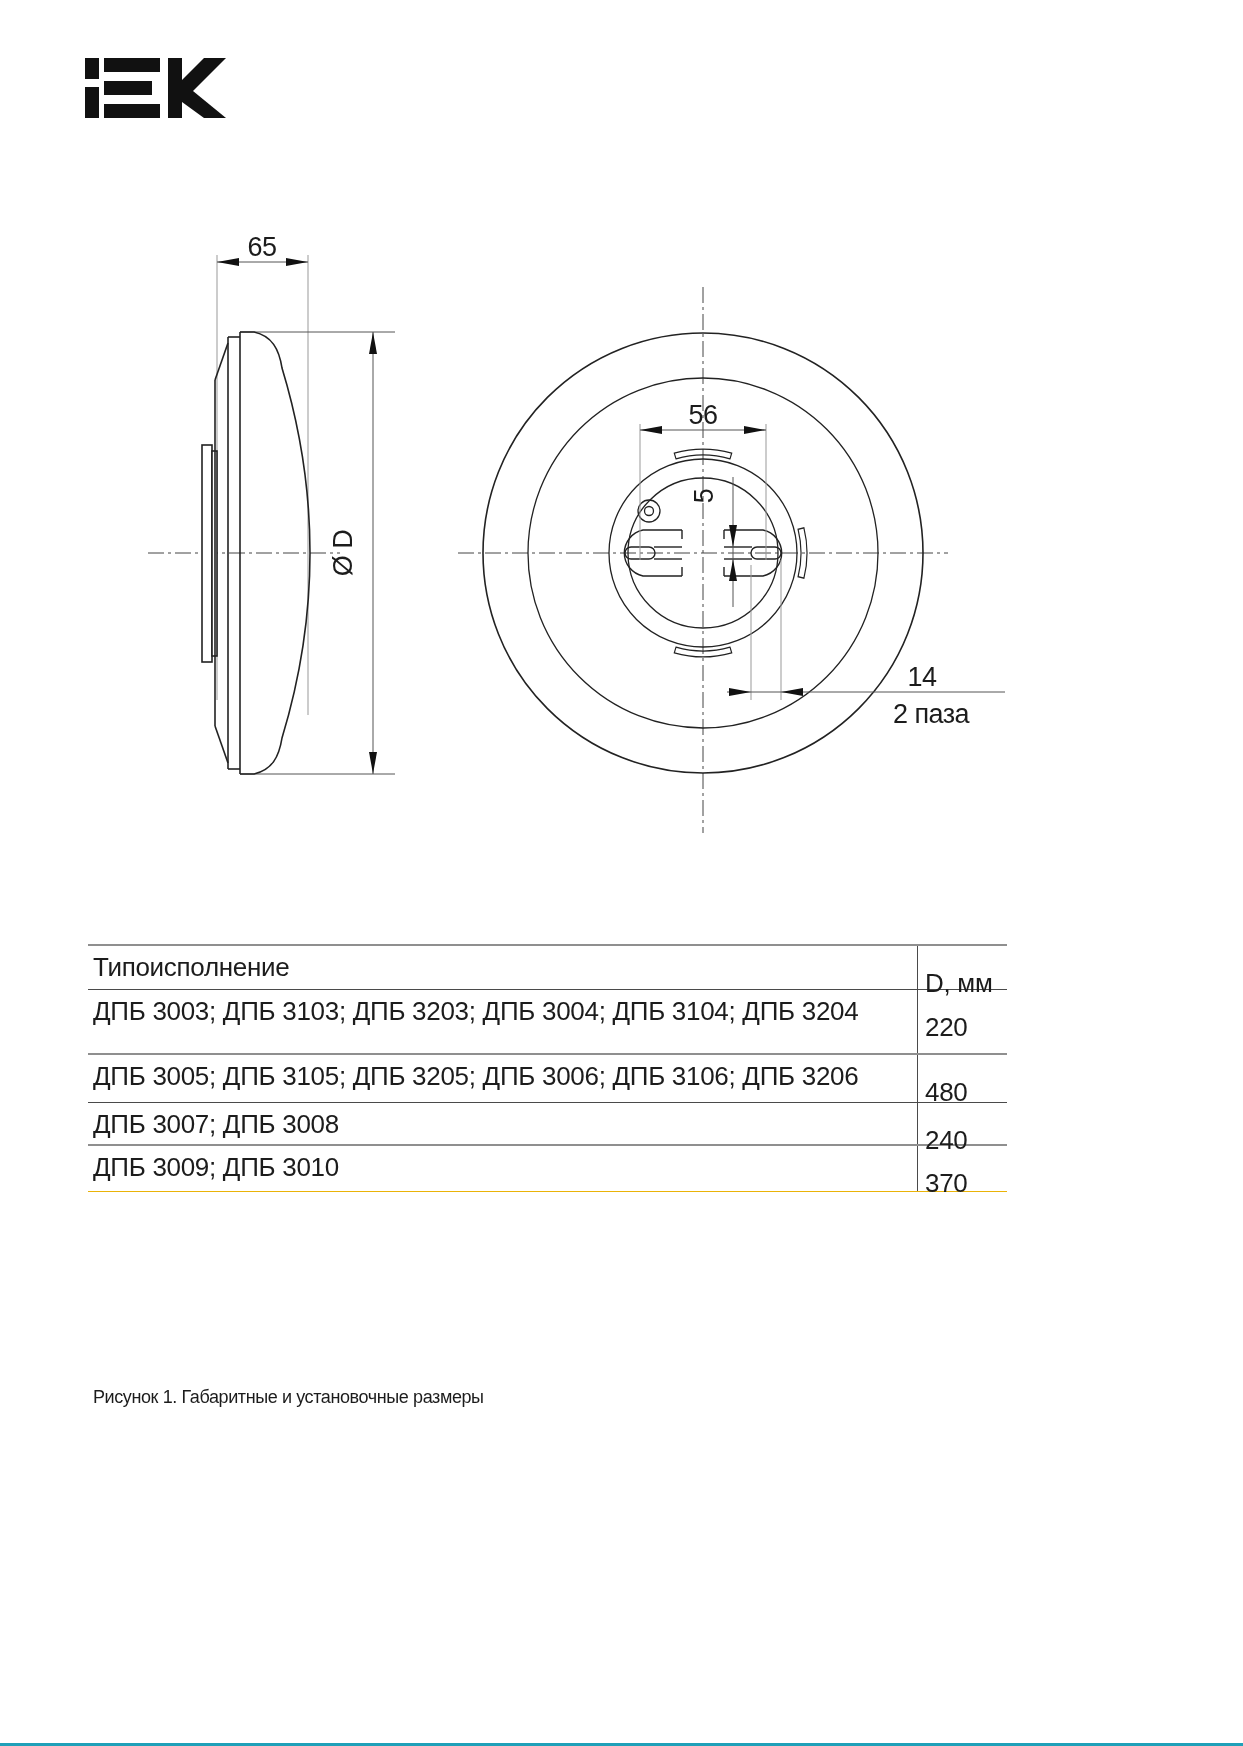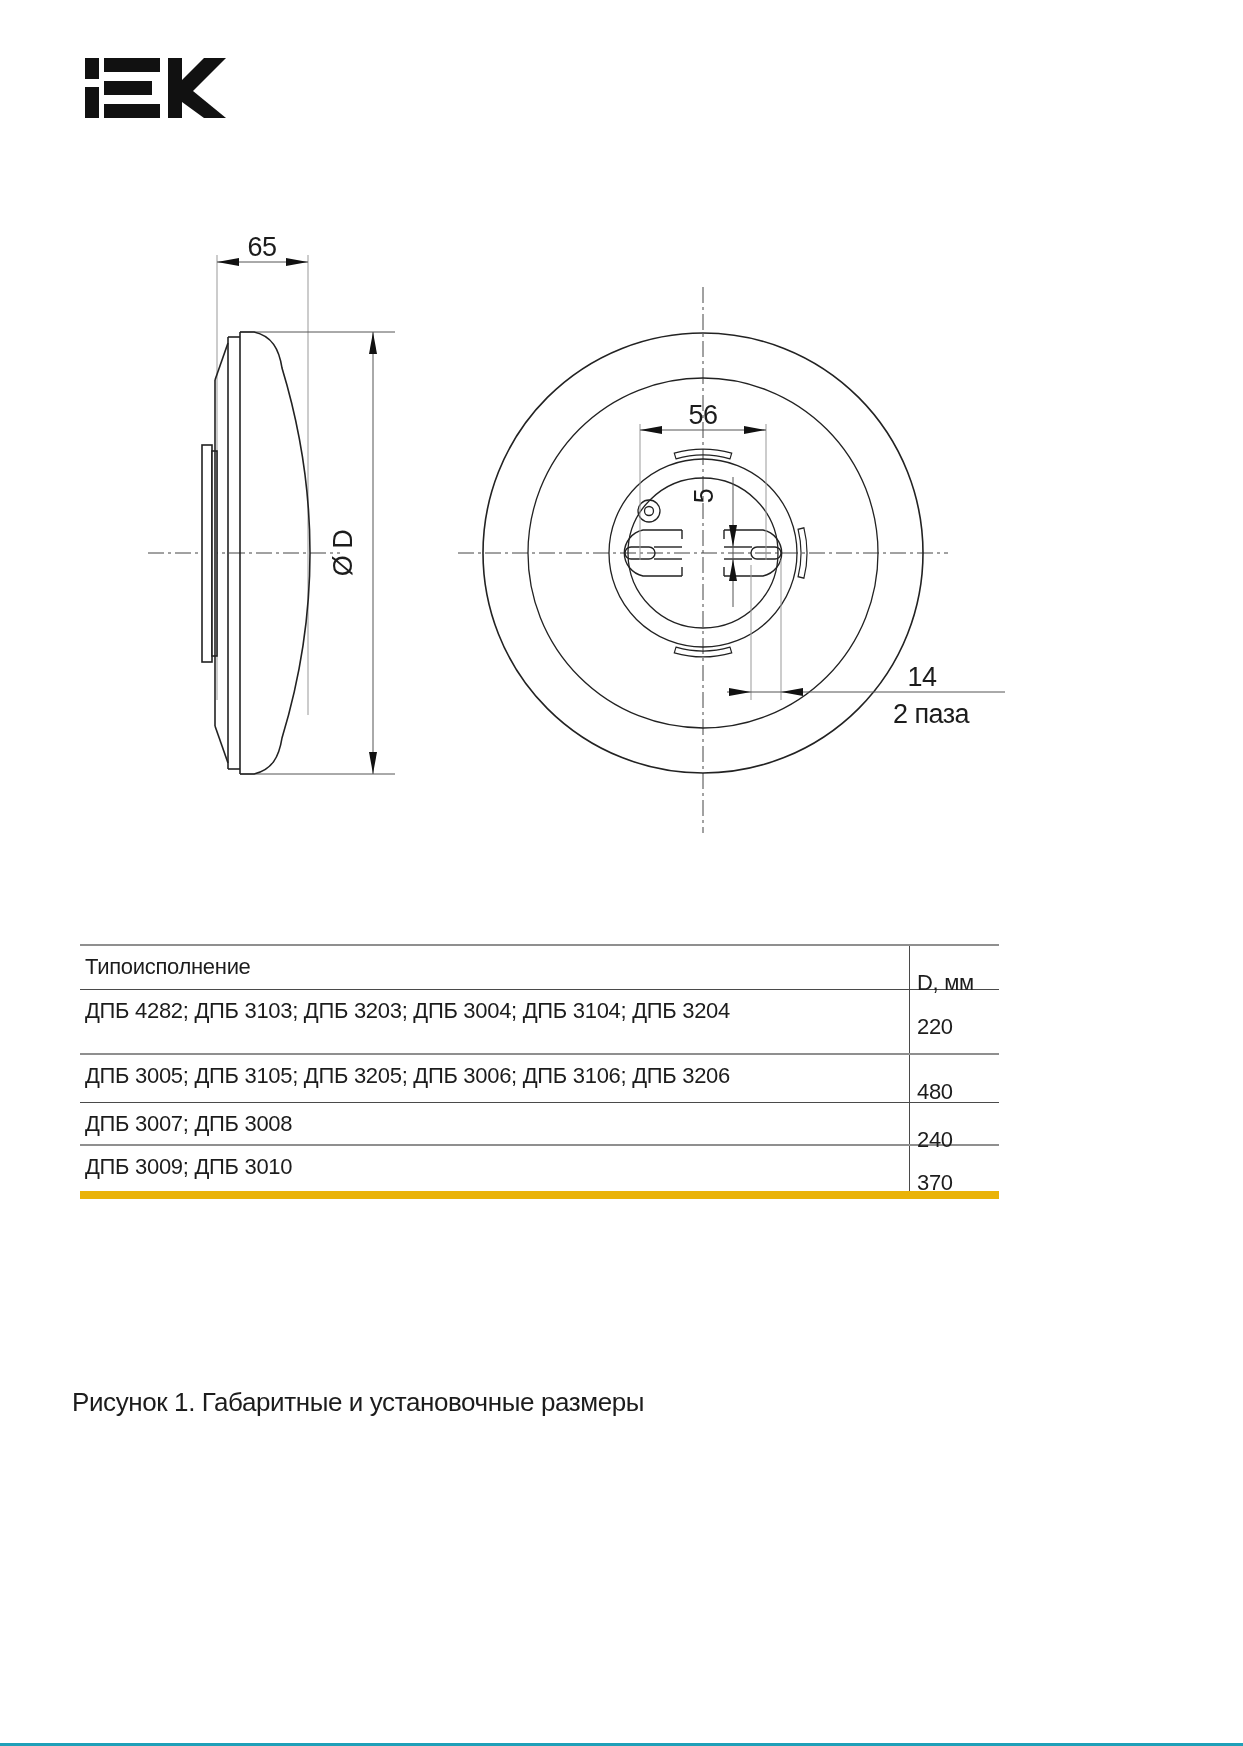--- a/index.html
+++ b/index.html
@@ -13,36 +13,36 @@
   
   #drawing{left:0;top:0;}
   .outline{stroke:#222;fill:none;}
   .thin{stroke:#999;stroke-width:1;fill:none;}
   .dim{stroke:#555;stroke-width:1;fill:none;}
   .cline{stroke:#444;stroke-width:1;fill:none;stroke-dasharray:16 4 3 4;}
   .arrow{fill:#111;stroke:none;}
   .dimtext{font-family:"Liberation Sans",sans-serif;font-size:27px;fill:#1c1c1c;letter-spacing:-0.5px;}
   
   #spec-table{
-    left:80px;top:944px;width:919px;box-sizing:border-box;
-    border-top:2px solid #8f8f8f;border-bottom:8px solid #eab308;
-    font-size:22px;letter-spacing:-0.3px;
+    left:88px;top:944px;width:919px;box-sizing:border-box;
+    border-top:2px solid #8f8f8f;border-bottom:1px solid #eab308;
+    font-size:26px;letter-spacing:-0.3px;
   }
   .trow{display:flex;box-sizing:border-box;}
   .b-thin{border-bottom:1px solid #4a4a4a;}
   .b-gray{border-bottom:2px solid #8f8f8f;}
   .c1{width:829px;box-sizing:border-box;padding:8px 10px 0 5px;line-height:26px;}
   .c2{width:90px;box-sizing:border-box;border-left:1px solid #4a4a4a;padding:24px 0 0 7px;line-height:26px;}
   .h-head{height:44px;}
   .h-r1{height:65px;}
   .h-r2{height:48px;}
   .h-r3{height:43px;}
   .h-r4{height:45px;}
   
-  #caption{left:72px;top:1387px;font-size:26px;letter-spacing:-0.4px;}
+  #caption{left:93px;top:1387px;font-size:18px;letter-spacing:-0.4px;}
   
   #footer-line{left:0;bottom:0;width:100%;height:3px;background:#1fa0b8;}
 </style>
 </head>
 <body>
 
 <svg id="logo" class="abs" width="145" height="62" viewBox="0 0 145 60" aria-label="IEK">
   <g fill="#111">
     <rect x="0" y="0" width="14" height="21"></rect>
     <rect x="0" y="29" width="14" height="31"></rect>
@@ -150,21 +150,21 @@
 </svg>
 
 <div id="spec-table" class="abs">
   <div class="trow h-head b-thin">
     <div class="c1">Типоисполнение</div>
     <div class="c2">D, мм</div>
   </div>
 
   <div class="trow h-r1 b-gray">
     <div class="c1">
-      <div>ДПБ 4282; ДПБ 3103; ДПБ 3203; ДПБ 3004; ДПБ 3104; ДПБ 3204</div>
+      <div>ДПБ 3003; ДПБ 3103; ДПБ 3203; ДПБ 3004; ДПБ 3104; ДПБ 3204</div>
     </div>
     <div class="c2">220</div>
   </div>
 
   <div class="trow h-r2 b-thin">
     <div class="c1">ДПБ 3005; ДПБ 3105; ДПБ 3205; ДПБ 3006; ДПБ 3106; ДПБ 3206</div>
     <div class="c2">480</div>
   </div>
 
   <div class="trow h-r3 b-gray">

